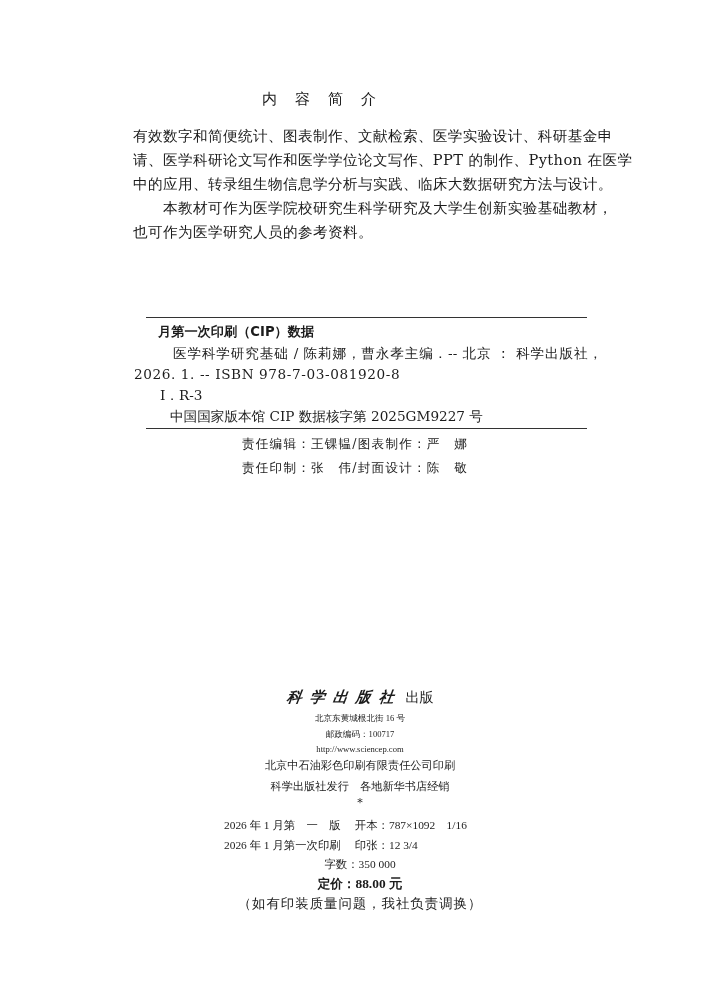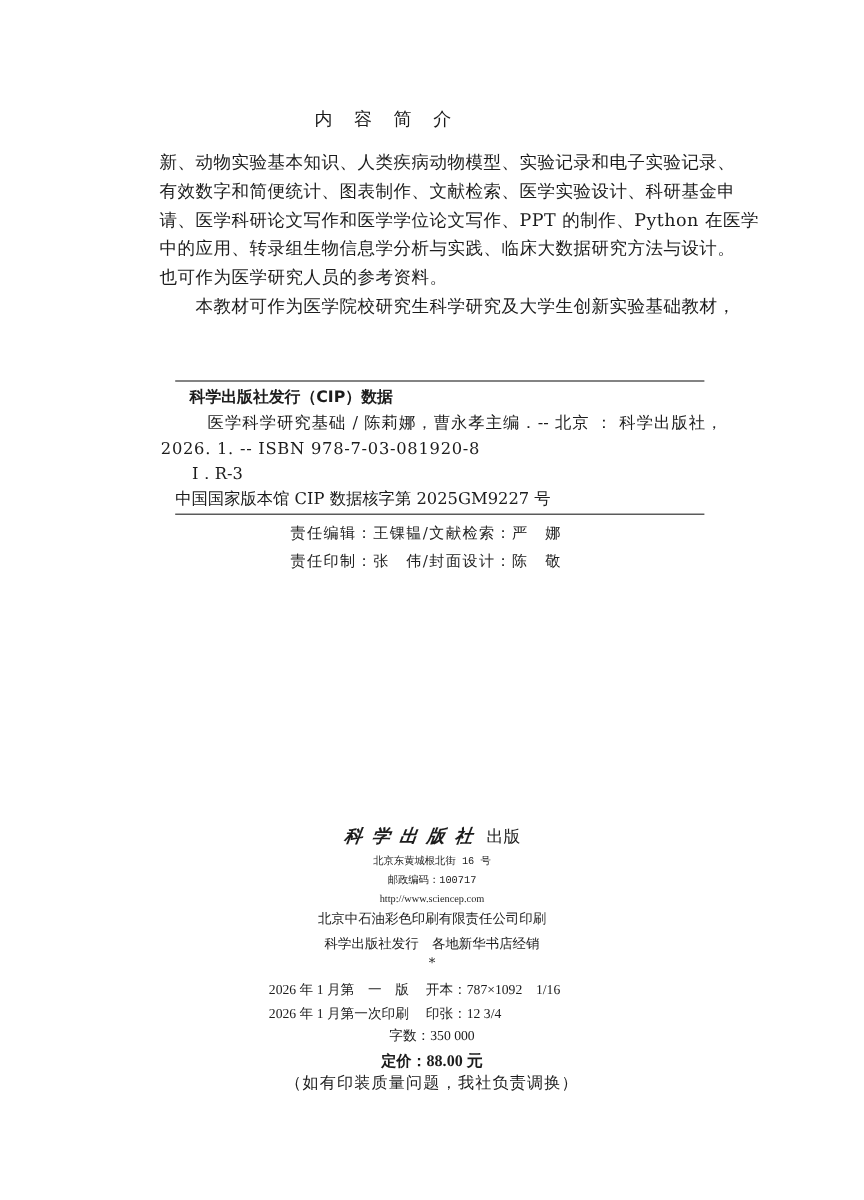--- a/index.html
+++ b/index.html
@@ -99,21 +99,21 @@
       font-size: 15px;
       letter-spacing: 8px;
       transform: skewX(-8deg);
     }
     .publish-suffix {
       font-family: Liberation Sans, sans-serif;
       font-size: 14px;
       margin-left: 4px;
       margin-top: 16px;
     }
-    .small8 { font-size: 8.6px; font-family: Liberation Mono, monospace; }
+    .small8 { font-size: 8.6px; font-family: Liberation Serif, serif; }
     .small8s { font-size: 8.6px; font-family: "Liberation Serif", "DejaVu Serif", serif; }
     .colo11 { font-size: 11.2px; font-family: "DejaVu Sans", "Liberation Sans", sans-serif; }
     .ed-line {
       position: absolute;
       left: 224px;
       white-space: nowrap;
       font-size: 11.4px;
       line-height: 18px;
       font-family: Liberation Serif, serif;
     }
@@ -129,39 +129,38 @@
       letter-spacing: 1px;
       font-family: "DejaVu Serif", "Liberation Serif", serif;
     }
   </style>
 </head>
 <body>
 
 <div class="abs intro-title">内容简介</div>
 
 <div class="intro-block">
-  <div class="intro-line">新、动物实验基本知识、人类疾病动物模型、实验记录和电子实验记录、</div>
   <div class="intro-line">有效数字和简便统计、图表制作、文献检索、医学实验设计、科研基金申</div>
   <div class="intro-line">请、医学科研论文写作和医学学位论文写作、PPT 的制作、Python 在医学</div>
   <div class="intro-line last">中的应用、转录组生物信息学分析与实践、临床大数据研究方法与设计。</div>
+  <div class="intro-line indent">本教材可作为医学院校研究生科学研究及大学生创新实验基础教材，</div>
   <div class="intro-line last">也可作为医学研究人员的参考资料。</div>
-  <div class="intro-line indent">本教材可作为医学院校研究生科学研究及大学生创新实验基础教材，</div>
 </div>
 
 <div class="rule" style="top:317px;"></div>
 
-<div class="cip-line cip-heading" style="left:158px; top:322px;">科学出版社发行（CIP）数据</div>
+<div class="cip-line cip-heading" style="left:158px; top:322px;">月第一次印刷（CIP）数据</div>
 <div class="cip-line cip-justify" style="left:158px; top:343px;">医学科学研究基础 / 陈莉娜，曹永孝主编．-- 北京 ： 科学出版社，</div>
 <div class="cip-line" style="left:134px; top:364px; letter-spacing:0.6px;">2026. 1. -- ISBN 978-7-03-081920-8</div>
 <div class="cip-line" style="left:160px; top:385px;">Ⅰ．R-3</div>
-<div class="cip-line" style="left:146px; top:406px;">中国国家版本馆 CIP 数据核字第 2025GM9227 号</div>
+<div class="cip-line" style="left:170px; top:406px;">中国国家版本馆 CIP 数据核字第 2025GM9227 号</div>
 
 <div class="rule" style="top:428px;"></div>
 
-<div class="credit-line" style="left:242px; top:434px;">责任编辑：王锞韫/文献检索：严　娜</div>
+<div class="credit-line" style="left:242px; top:434px;">责任编辑：王锞韫/图表制作：严　娜</div>
 <div class="credit-line" style="left:242px; top:458px;">责任印制：张　伟/封面设计：陈　敬</div>
 
 <div class="center-line" style="top:686px; height:22px; line-height:22px;">
   <span class="logo">科学出版社</span><span class="publish-suffix">出版</span>
 </div>
 <div class="center-line small8" style="top:711px; line-height:14px;">北京东黄城根北街 16 号</div>
 <div class="center-line small8" style="top:727px; line-height:14px;">邮政编码：100717</div>
 <div class="center-line small8s" style="top:742px; line-height:14px;">http://www.sciencep.com</div>
 <div class="center-line colo11" style="top:757px; line-height:18px;">北京中石油彩色印刷有限责任公司印刷</div>
 <div class="center-line colo11" style="top:778px; line-height:18px;">科学出版社发行　各地新华书店经销</div>

